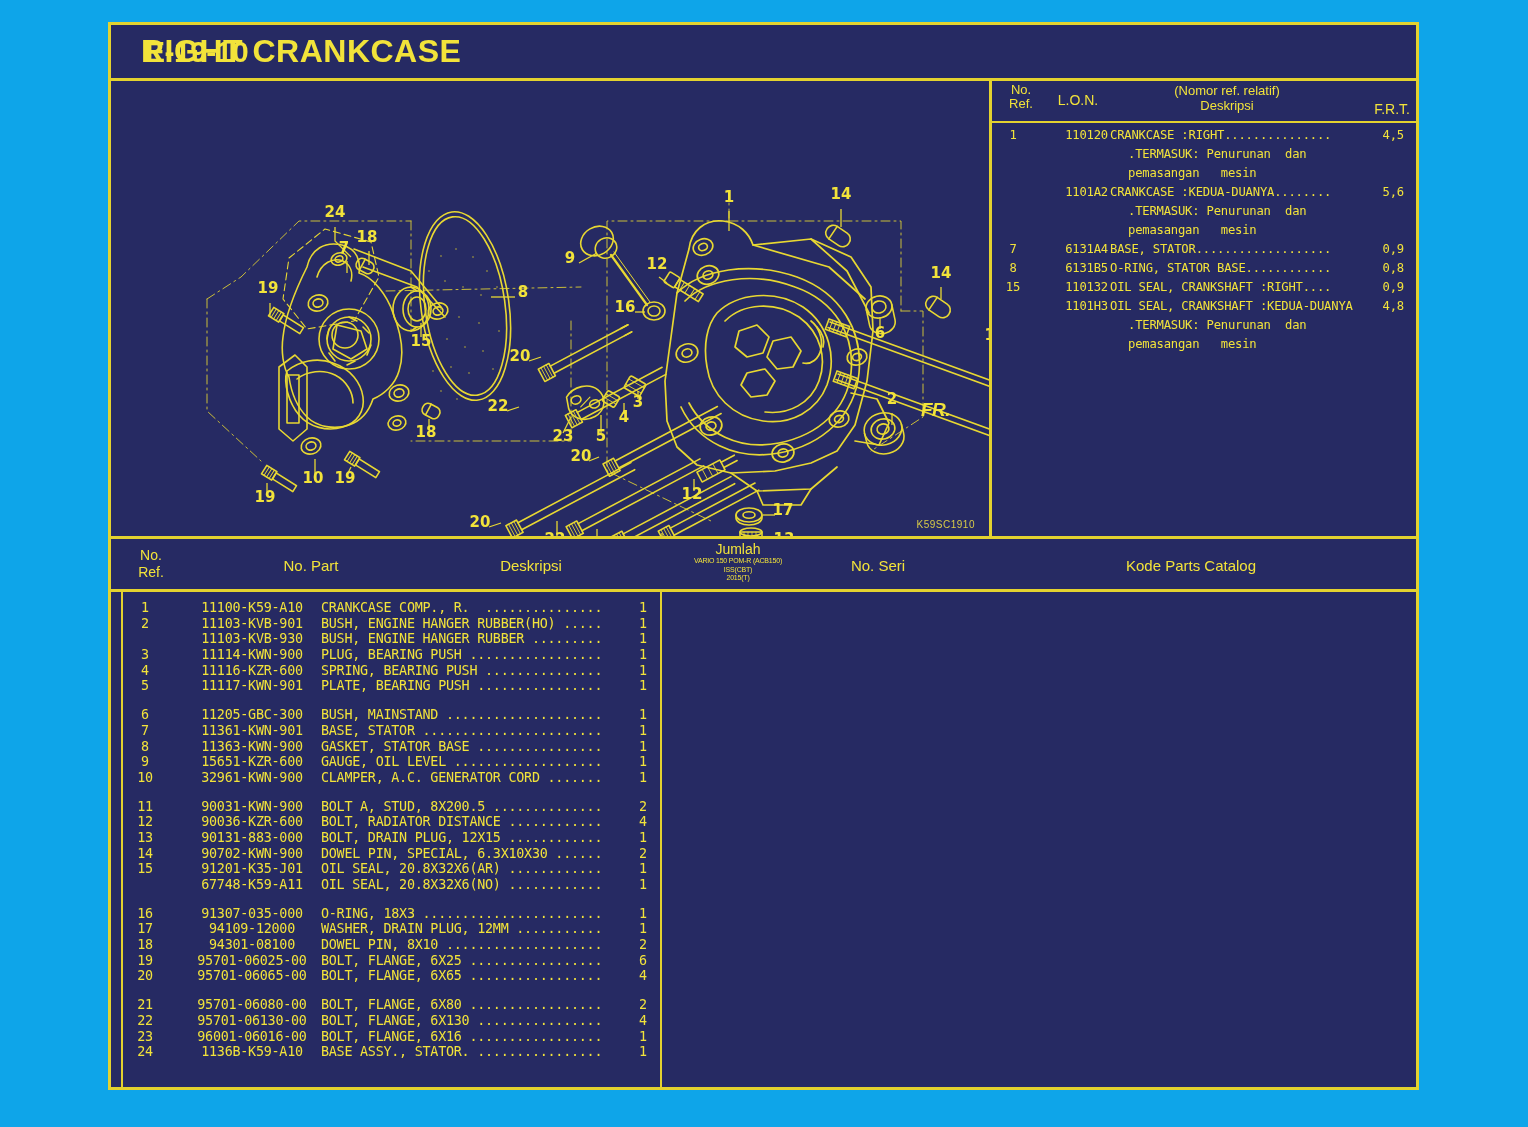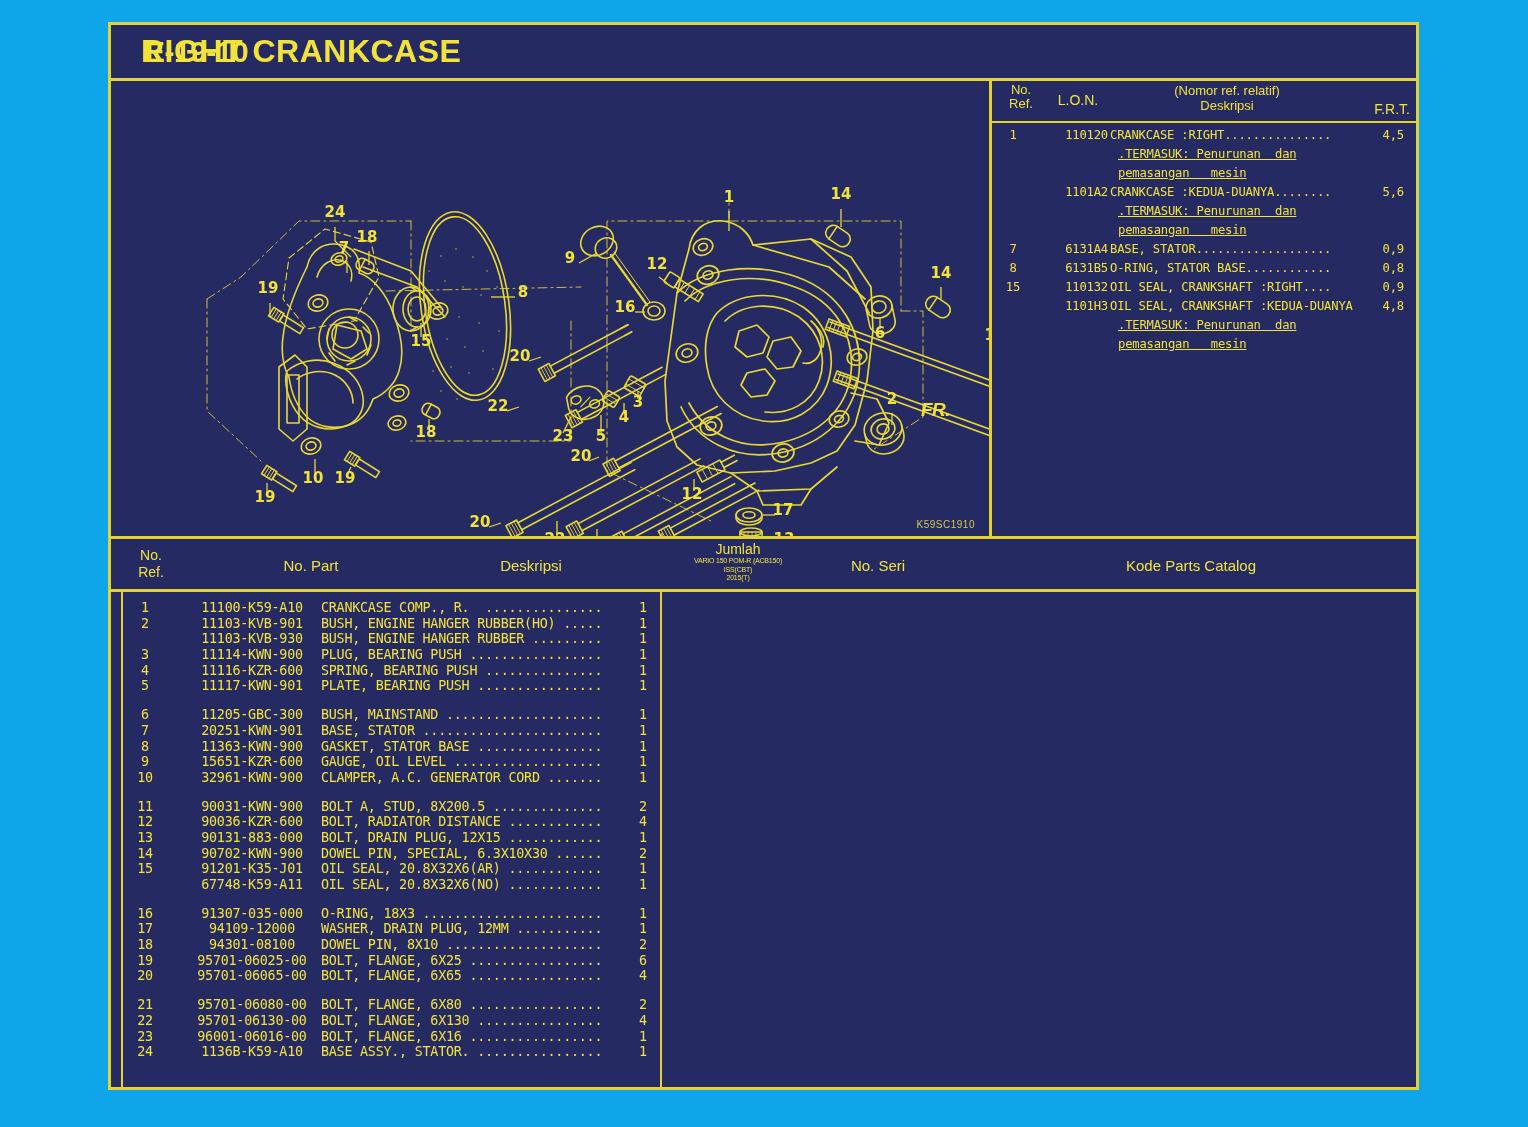--- a/index.html
+++ b/index.html
@@ -125,21 +125,21 @@
     font-family: "DejaVu Sans Mono", monospace;
     font-size: 12.2px;
     color: #f2e33a;
     letter-spacing: -0.2px;
   }
   .ref-row { position: relative; height: 19px; white-space: pre; }
   .ref-row .c-no   { position: absolute; left: 0px;  width: 42px; text-align: center; }
   .ref-row .c-lon  { position: absolute; left: 44px; width: 72px; text-align: right; }
   .ref-row .c-desc { position: absolute; left: 118px; }
   .ref-row .c-frt  { position: absolute; right: 12px; }
-  .ref-row.indent .c-desc { left: 126px; text-decoration: underline; }
+  .ref-row.indent .c-desc { left: 136px; }
 
   
   .parts-head {
     position: absolute;
     left: 0;
     top: 511px;
     width: 100%;
     height: 56px;
     border-top: 3px solid #e3d22f;
     border-bottom: 3px solid #e3d22f;
@@ -652,21 +652,21 @@
       <div class="parts-divider"></div>
       <div class="parts-inner" id="parts-inner">
           <div class="p-row"><span class="c-ref">1</span><span class="c-pn">11100-K59-A10</span><span class="c-dsc">CRANKCASE COMP., R.  ...............</span><span class="c-qty">1</span></div>
           <div class="p-row"><span class="c-ref">2</span><span class="c-pn">11103-KVB-901</span><span class="c-dsc">BUSH, ENGINE HANGER RUBBER(HO) .....</span><span class="c-qty">1</span></div>
           <div class="p-row"><span class="c-ref"></span><span class="c-pn">11103-KVB-930</span><span class="c-dsc">BUSH, ENGINE HANGER RUBBER .........</span><span class="c-qty">1</span></div>
           <div class="p-row"><span class="c-ref">3</span><span class="c-pn">11114-KWN-900</span><span class="c-dsc">PLUG, BEARING PUSH .................</span><span class="c-qty">1</span></div>
           <div class="p-row"><span class="c-ref">4</span><span class="c-pn">11116-KZR-600</span><span class="c-dsc">SPRING, BEARING PUSH ...............</span><span class="c-qty">1</span></div>
           <div class="p-row"><span class="c-ref">5</span><span class="c-pn">11117-KWN-901</span><span class="c-dsc">PLATE, BEARING PUSH ................</span><span class="c-qty">1</span></div>
           <div class="p-row spacer"></div>
           <div class="p-row"><span class="c-ref">6</span><span class="c-pn">11205-GBC-300</span><span class="c-dsc">BUSH, MAINSTAND ....................</span><span class="c-qty">1</span></div>
-          <div class="p-row"><span class="c-ref">7</span><span class="c-pn">20251-KWN-901</span><span class="c-dsc">BASE, STATOR .......................</span><span class="c-qty">1</span></div>
+          <div class="p-row"><span class="c-ref">7</span><span class="c-pn">11361-KWN-901</span><span class="c-dsc">BASE, STATOR .......................</span><span class="c-qty">1</span></div>
           <div class="p-row"><span class="c-ref">8</span><span class="c-pn">11363-KWN-900</span><span class="c-dsc">GASKET, STATOR BASE ................</span><span class="c-qty">1</span></div>
           <div class="p-row"><span class="c-ref">9</span><span class="c-pn">15651-KZR-600</span><span class="c-dsc">GAUGE, OIL LEVEL ...................</span><span class="c-qty">1</span></div>
           <div class="p-row"><span class="c-ref">10</span><span class="c-pn">32961-KWN-900</span><span class="c-dsc">CLAMPER, A.C. GENERATOR CORD .......</span><span class="c-qty">1</span></div>
           <div class="p-row spacer"></div>
           <div class="p-row"><span class="c-ref">11</span><span class="c-pn">90031-KWN-900</span><span class="c-dsc">BOLT A, STUD, 8X200.5 ..............</span><span class="c-qty">2</span></div>
           <div class="p-row"><span class="c-ref">12</span><span class="c-pn">90036-KZR-600</span><span class="c-dsc">BOLT, RADIATOR DISTANCE ............</span><span class="c-qty">4</span></div>
           <div class="p-row"><span class="c-ref">13</span><span class="c-pn">90131-883-000</span><span class="c-dsc">BOLT, DRAIN PLUG, 12X15 ............</span><span class="c-qty">1</span></div>
           <div class="p-row"><span class="c-ref">14</span><span class="c-pn">90702-KWN-900</span><span class="c-dsc">DOWEL PIN, SPECIAL, 6.3X10X30 ......</span><span class="c-qty">2</span></div>
           <div class="p-row"><span class="c-ref">15</span><span class="c-pn">91201-K35-J01</span><span class="c-dsc">OIL SEAL, 20.8X32X6(AR) ............</span><span class="c-qty">1</span></div>
           <div class="p-row"><span class="c-ref"></span><span class="c-pn">67748-K59-A11</span><span class="c-dsc">OIL SEAL, 20.8X32X6(NO) ............</span><span class="c-qty">1</span></div>

